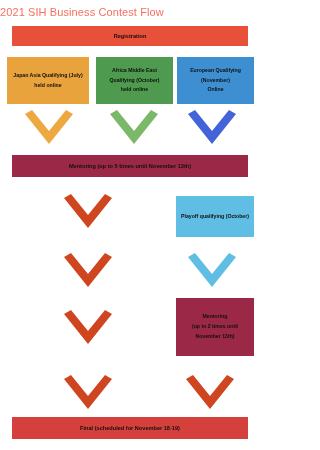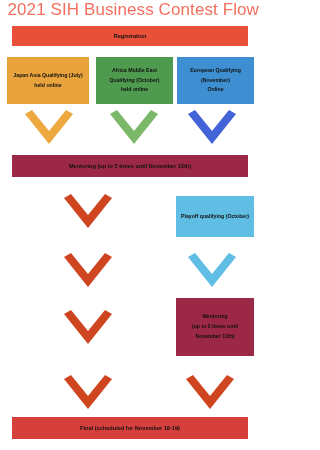--- a/index.html
+++ b/index.html
@@ -16,24 +16,24 @@
   }
   .canvas {
     position: absolute;
     left: 0; top: 0;
     width: 259px;
     height: 450px;
   }
   .title {
     position: absolute;
     left: 0;
-    top: 0;
+    top: 6px;
     width: 259px;
-    text-align: right;
-    font-size: 17px;
+    text-align: left;
+    font-size: 11px;
     color: #f4705e;
     letter-spacing: 0.1px;
     white-space: nowrap;
   }
   .box {
     position: absolute;
     box-sizing: border-box;
     display: flex;
     flex-direction: column;
     align-items: center;

